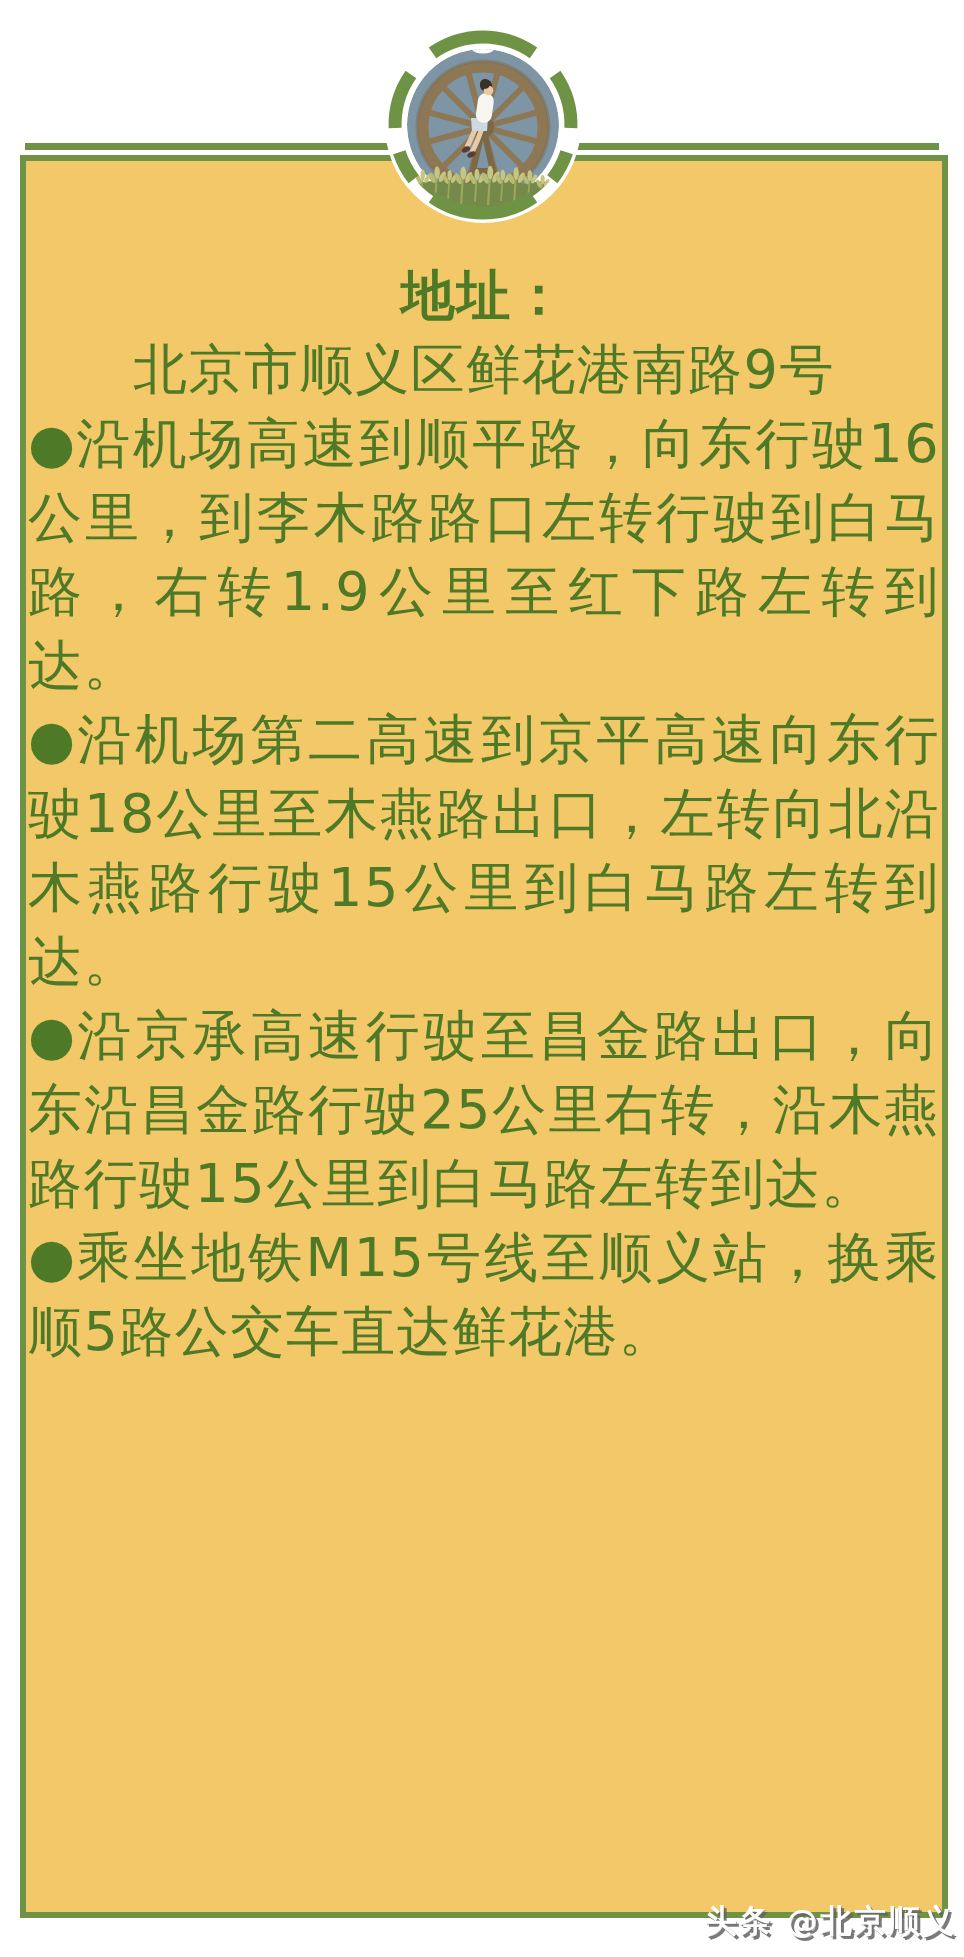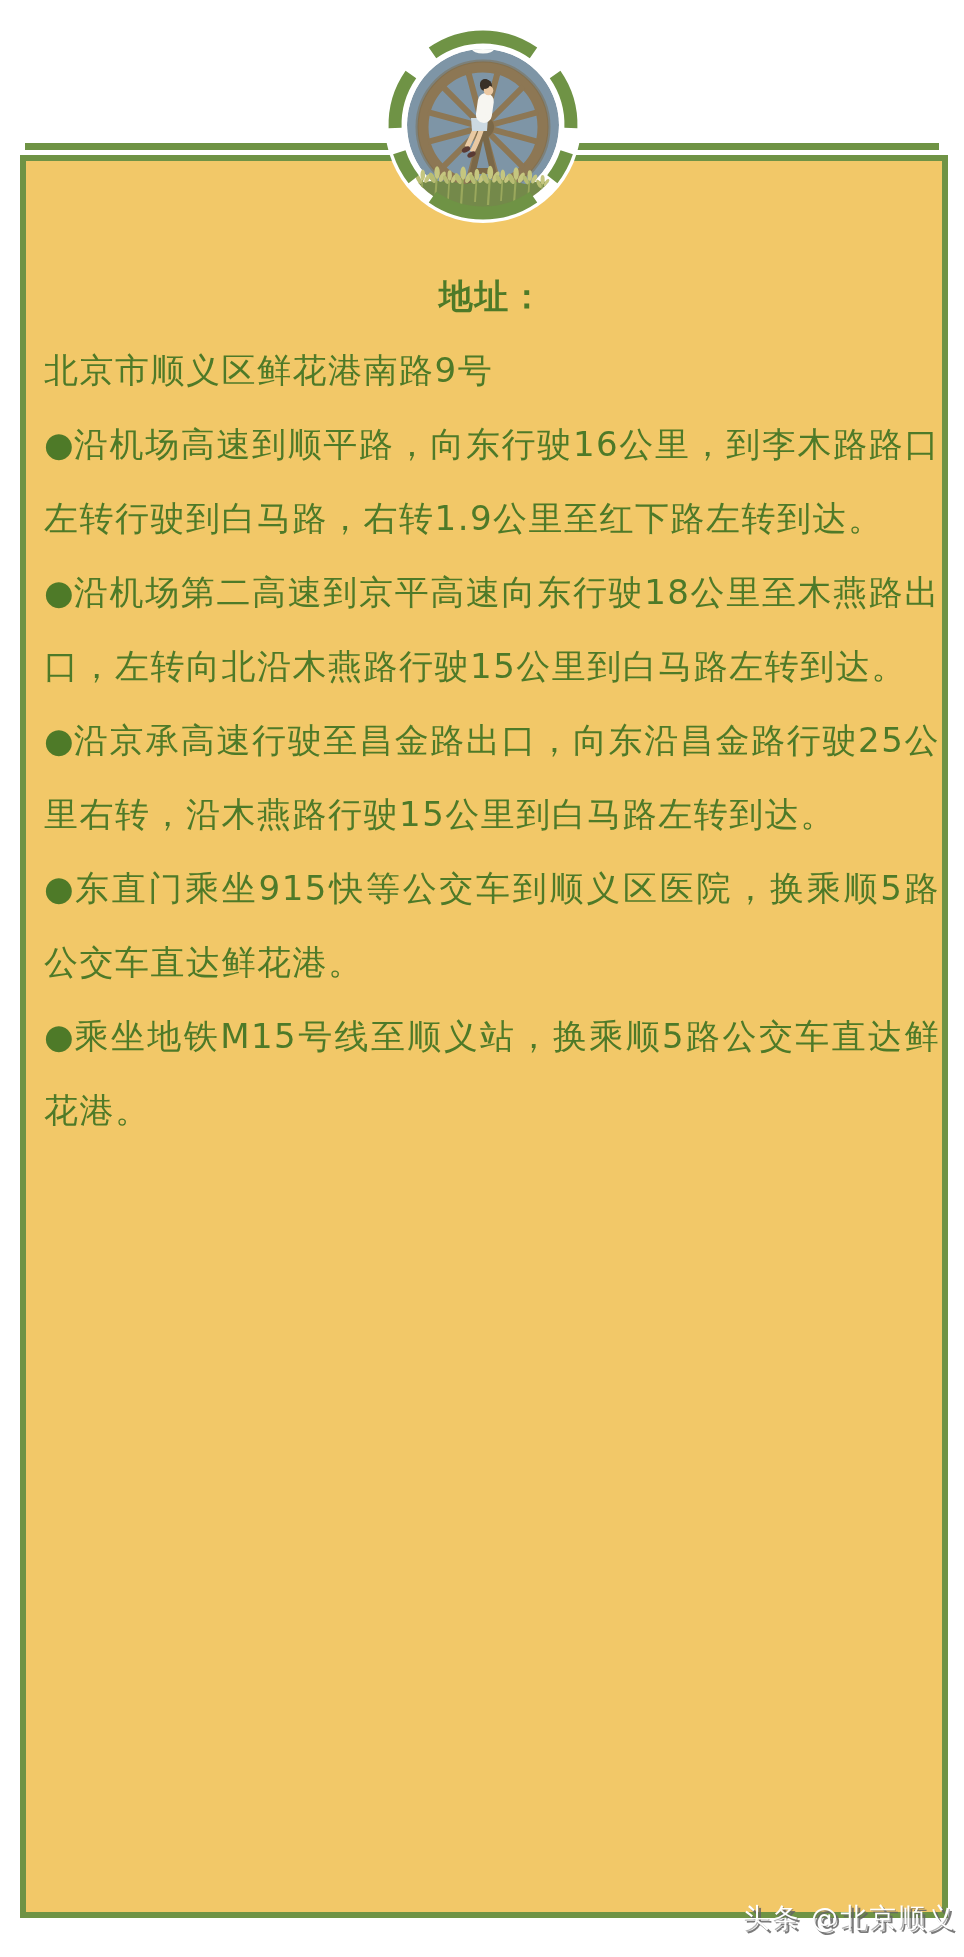--- a/index.html
+++ b/index.html
@@ -16,50 +16,49 @@
     position:absolute;left:25px;top:143px;width:914px;height:7px;
     background:var(--border-green);
   }
   .panel{
     position:absolute;left:20px;top:155px;width:928px;height:1763px;
     box-sizing:border-box;background:var(--panel-bg);
     border:6px solid var(--border-green);overflow:hidden;
   }
   .content{
     padding:98px 2px 0 2px;color:var(--text-green);
-    font-size:34px;line-height:74px;letter-spacing:1.5px;margin-left:16px;
+    font-size:54px;line-height:74px;letter-spacing:1.5px;
   }
   .heading{font-weight:bold;text-align:center}
   .heading.gap{margin-top:80px}
-  .center-line{}
+  .center-line{text-align:center}
   .route{text-align:justify;word-break:break-all}
   .route .dot{letter-spacing:0}
   .emblem{position:absolute;left:385px;top:27px;width:196px;height:196px}
   .watermark{
     position:absolute;right:8px;top:1900px;
-    font-size:27px;font-weight:normal;color:#ffffff;letter-spacing:2px;
+    font-size:32px;font-weight:bold;color:#ffffff;letter-spacing:2px;
     text-shadow:3px 3px 0 rgba(100,100,100,.85),1px 1px 0 rgba(100,100,100,.5);
     white-space:nowrap;
   }
 </style>
 </head>
 <body>
 
 <div class="page">
 
   <div class="accent-line"></div>
 
   <div class="panel">
     <div class="content" id="sections">
         <div class="heading">地址：</div>
         <div class="center-line">北京市顺义区鲜花港南路9号</div>
         <div class="route"><span class="dot">●</span><span>沿机场高速到顺平路，向东行驶16公里，到李木路路口左转行驶到白马路，右转1.9公里至红下路左转到达。</span></div>
         <div class="route"><span class="dot">●</span><span>沿机场第二高速到京平高速向东行驶18公里至木燕路出口，左转向北沿木燕路行驶15公里到白马路左转到达。</span></div>
         <div class="route"><span class="dot">●</span><span>沿京承高速行驶至昌金路出口，向东沿昌金路行驶25公里右转，沿木燕路行驶15公里到白马路左转到达。</span></div>
-        <div class="route"><span class="dot">●</span><span>东直门乘坐915快等公交车到顺义区医院，换乘顺5路公交车直达鲜花港。</span></div>
         <div class="route"><span class="dot">●</span><span>乘坐地铁M15号线至顺义站，换乘顺5路公交车直达鲜花港。</span></div>
       </div>
   </div>
 
   <div class="emblem">
     <svg viewBox="0 0 196 196" width="196" height="196">
       <defs>
         <clipPath id="innerClip">
             <circle cx="98" cy="98" r="76"></circle>
           </clipPath>

